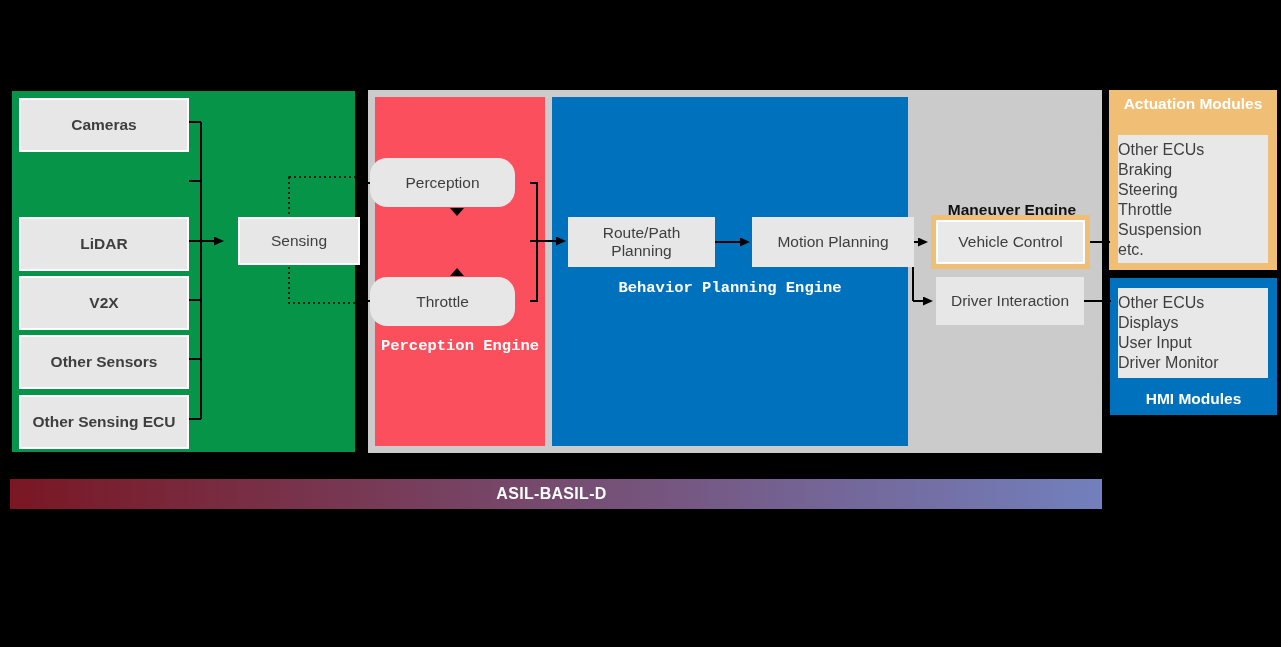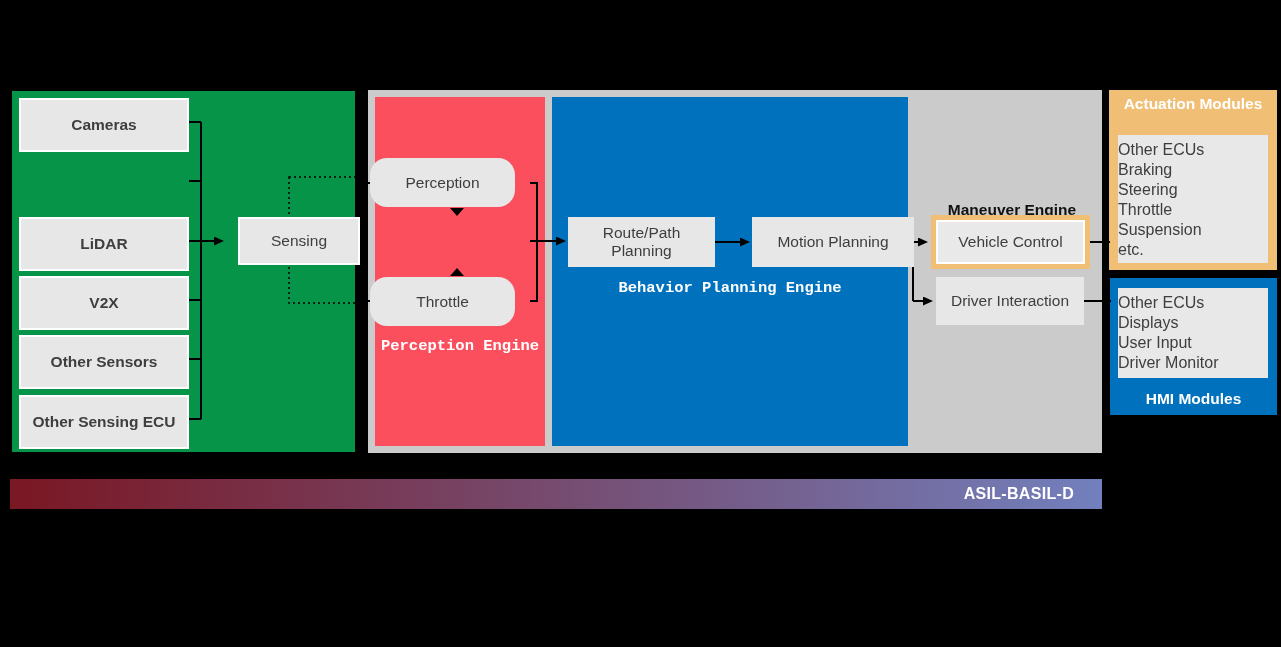--- a/index.html
+++ b/index.html
@@ -68,21 +68,21 @@
     font-size: 16px;
     text-align: left;
     box-sizing: border-box;
   }
   .module-card .line { line-height: 20px; }
 
   .asil-bar {
     position: absolute; z-index: 3;
     left: 10px; top: 479px; width: 1092px; height: 30px;
     background: linear-gradient(90deg, #7a1723 0%, #7280bd 100%);
-    display: flex; align-items: center; justify-content: flex-end;
+    display: flex; align-items: center; justify-content: center;
     box-sizing: border-box;
     padding: 0 28px 0 19px;
     color: #fff; font-weight: bold; font-size: 16px;
     letter-spacing: 0.3px;
   }
 </style>
 </head>
 <body>
 
 <div class="stage">

